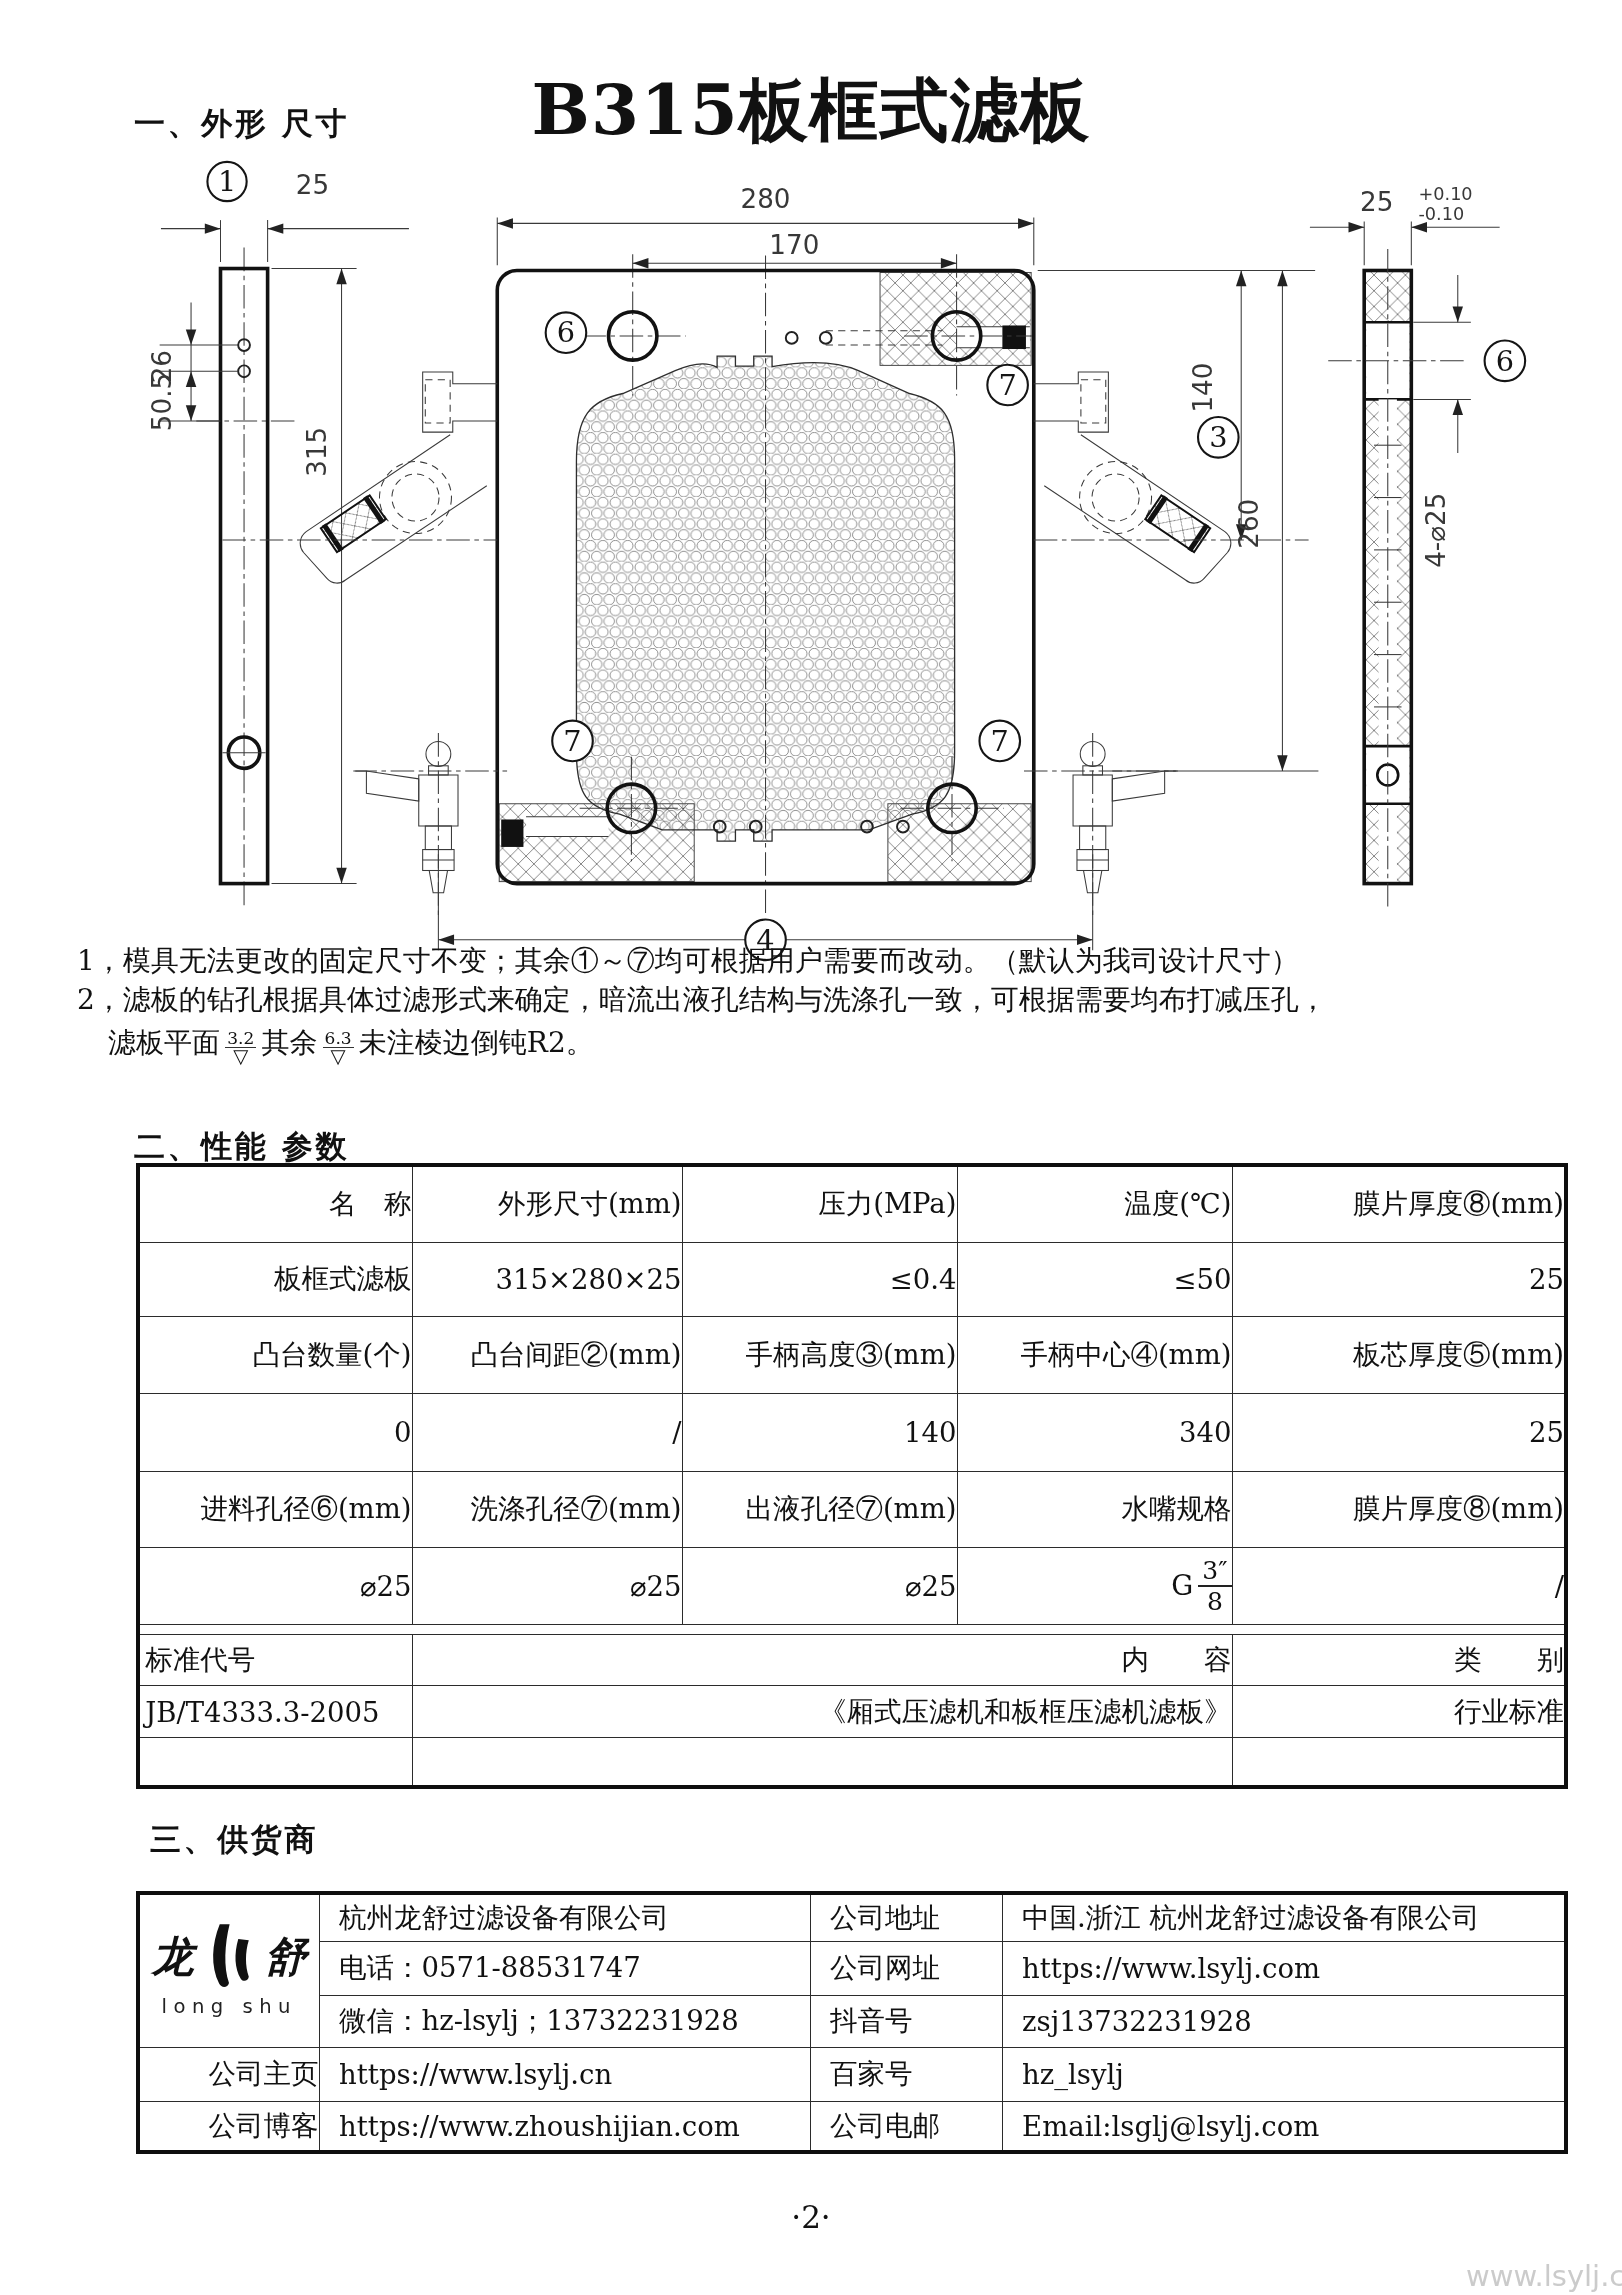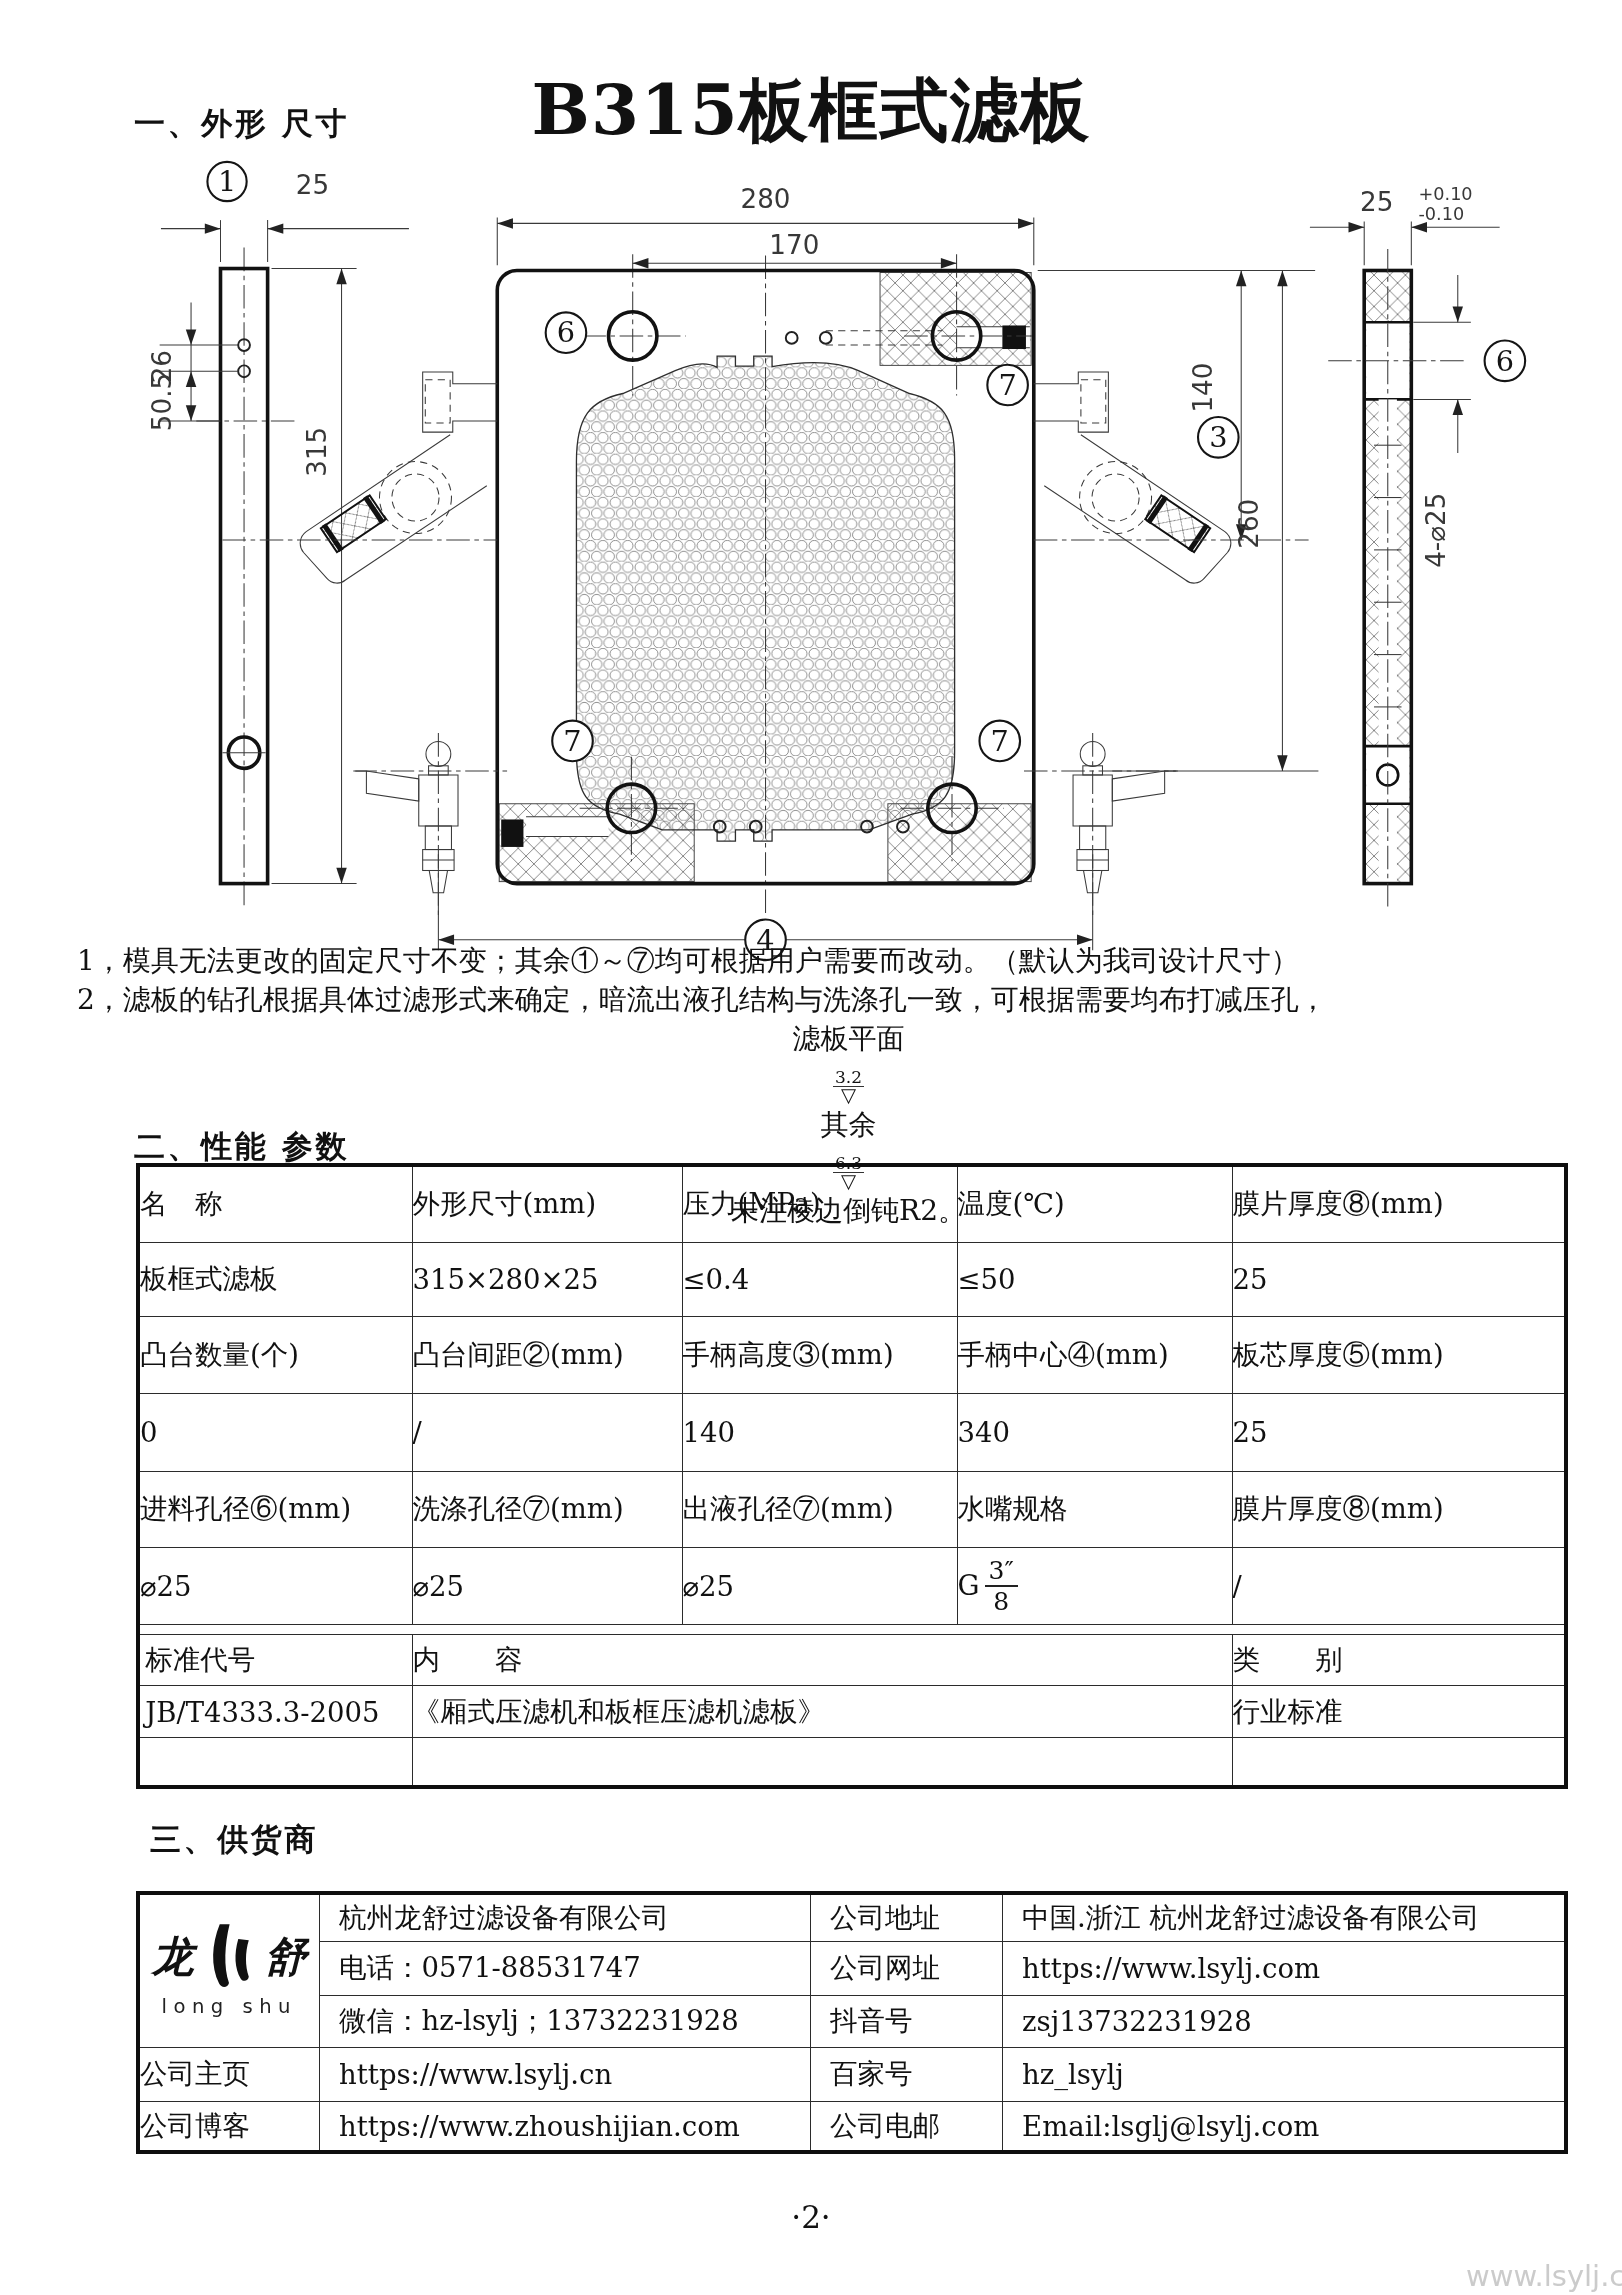--- a/index.html
+++ b/index.html
@@ -19,29 +19,29 @@
   .cl{stroke-dasharray:36 7 7 7}
   .dsh{stroke-dasharray:11 8}
   .arrow{fill:#222;stroke:none}
   .dimtxt{font-family:"DejaVu Sans","Liberation Sans",sans-serif;font-size:40px;fill:#383838}
   .dimsm{font-family:"DejaVu Sans","Liberation Sans",sans-serif;font-size:27px;fill:#383838}
   .cnumtxt{font-family:"DejaVu Serif","Liberation Serif",serif;font-size:44px;fill:#151515}
   circle.cnum{fill:#fff;stroke:#151515;stroke-width:3.2}
   .whitefill{fill:#fff;stroke:none}
   
   .notes{left:77px;top:941px;width:1512px;font-size:28px;line-height:39px;}
-  .note3{padding-left:31px;display:flex;align-items:center;flex-direction:column;}
+  .note3{padding-left:31px;display:flex;align-items:center;}
   .rough{display:inline-flex;flex-direction:column;align-items:center;margin:0 5.2px;}
   .rough-num{font-size:17px;line-height:15.7px;padding:0 2px;border-bottom:1.3px solid #333;margin-top:12px;}
   .rough-sym{font-size:19.6px;line-height:18.3px;}
   
   table{border-collapse:collapse;table-layout:fixed;}
   table.perf{left:136px;top:1163px;width:1428px;border:4.6px solid #0e0e0e;}
   table.supplier{left:136px;top:1891px;width:1428px;border:4.6px solid #0e0e0e;}
-  td{border:1.3px solid #2b2b2b;text-align:left;vertical-align:middle;font-size:27.5px;
+  td{border:1.3px solid #2b2b2b;text-align:right;vertical-align:middle;font-size:27.5px;
      font-family:"DejaVu Serif","Liberation Serif",serif;padding:0;overflow:hidden;}
   td.al{text-align:left;padding-left:5.2px;}
   td.al2{text-align:left;padding-left:19.6px;}
   .gfrac{display:inline-flex;align-items:center;gap:5.2px;}
   .frac{display:inline-flex;flex-direction:column;align-items:center;line-height:1;}
   .fnum{border-bottom:2px solid #222;padding:1.3px 3.9px 2.6px;font-size:25px;}
   .fden{padding-top:2px;font-size:25px;}
   .logo{display:flex;flex-direction:column;align-items:center;justify-content:center;}
   .logo-row{display:flex;align-items:center;gap:6.5px;}
   .logo-cn{font-size:42px;font-weight:bold;font-style:italic;}

